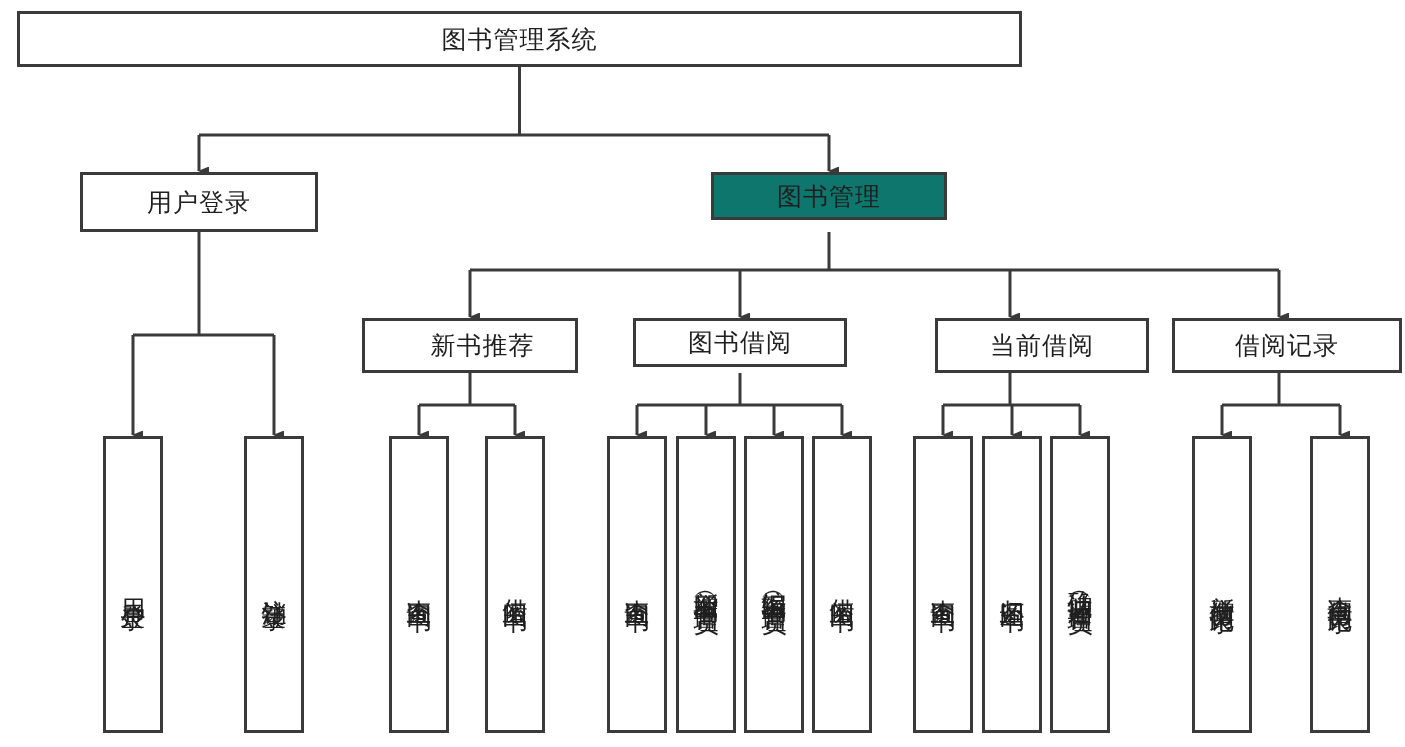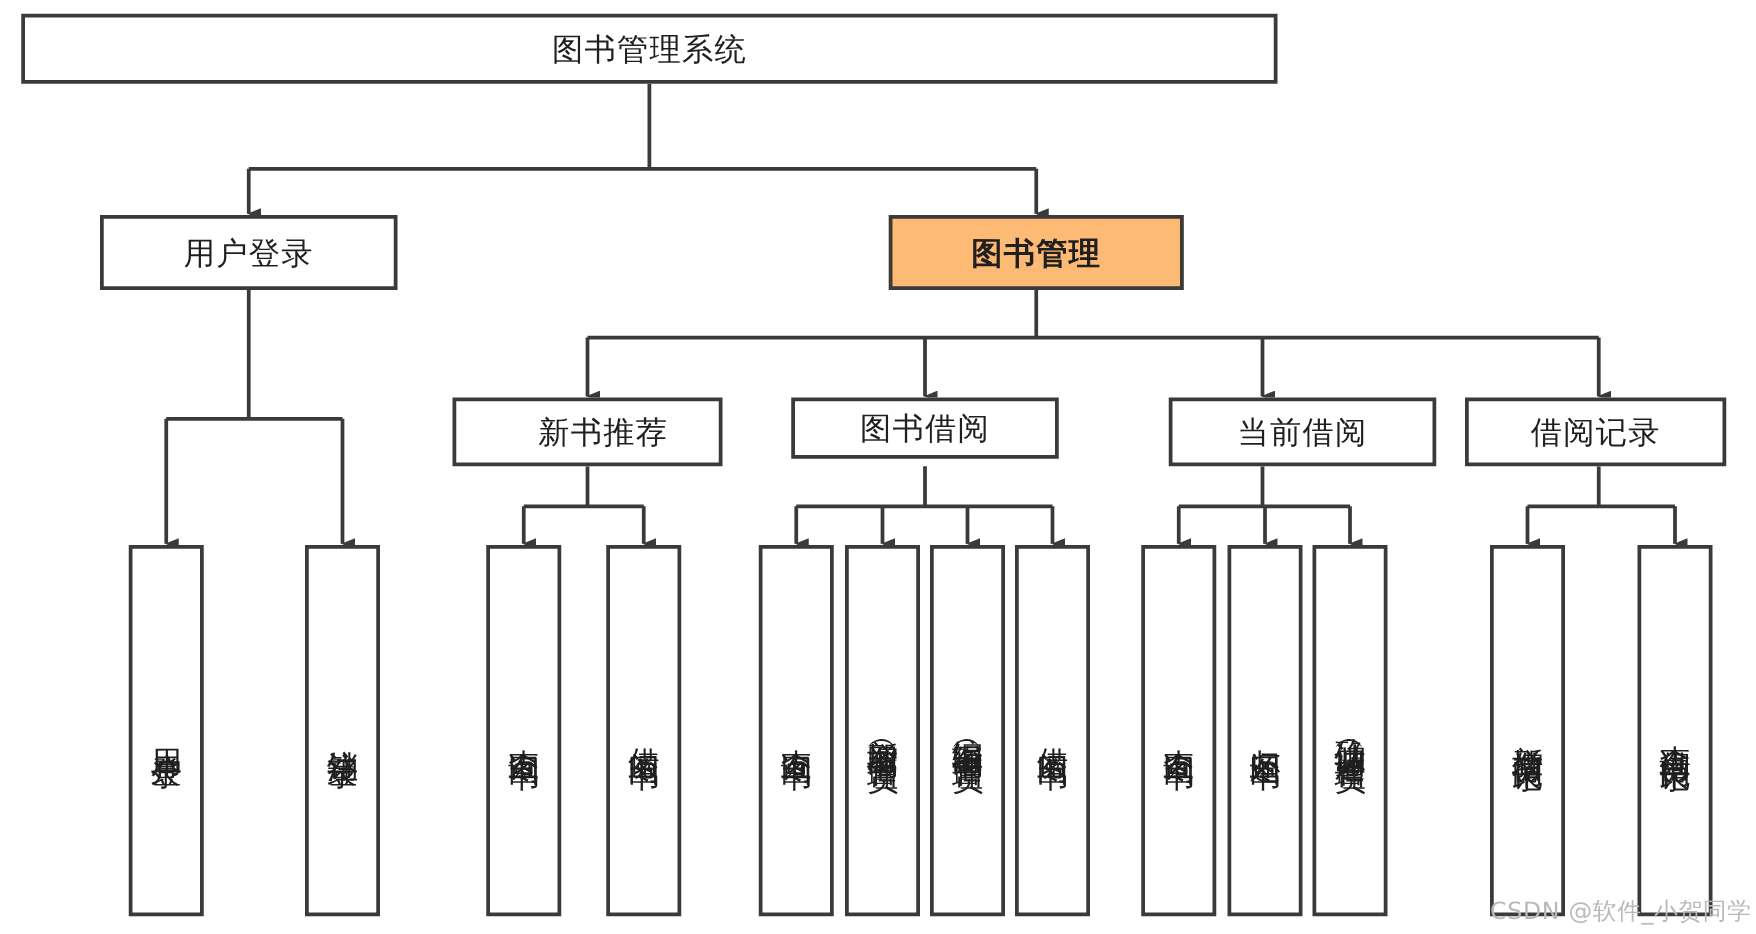--- a/index.html
+++ b/index.html
@@ -110,33 +110,33 @@
       </g>
   </svg>
 
   <div id="node-layer">
       <div class="node horiz" style="left: 17px; top: 11px; width: 1005px; height: 56px; border-color: rgb(58, 58, 58); background: rgb(255, 255, 255); color: rgb(31, 31, 31);">
         <span class="label">图书管理系统</span>
       </div>
       <div class="node horiz" style="left: 80px; top: 172px; width: 238px; height: 60px; border-color: rgb(58, 58, 58); background: rgb(255, 255, 255); color: rgb(31, 31, 31);">
         <span class="label">用户登录</span>
       </div>
-      <div class="node horiz" style="left: 711px; top: 172px; width: 236px; height: 60px; border-color: rgb(58, 58, 58); background: #fdba74; color: rgb(31, 31, 31); font-weight: bold;">
+      <div class="node horiz" style="left: 711px; top: 172px; width: 236px; height: 48px; border-color: rgb(58, 58, 58); background: #0f766e; color: rgb(31, 31, 31);">
         <span class="label">图书管理</span>
       </div>
       <div class="node horiz" style="left: 362px; top: 318px; width: 216px; height: 55px; border-color: rgb(58, 58, 58); background: rgb(255, 255, 255); color: rgb(31, 31, 31); padding-left: 25px;">
         <span class="label">新书推荐</span>
       </div>
       <div class="node horiz" style="left: 633px; top: 318px; width: 214px; height: 49px; border-color: rgb(58, 58, 58); background: rgb(255, 255, 255); color: rgb(31, 31, 31);">
         <span class="label">图书借阅</span>
       </div>
       <div class="node horiz" style="left: 935px; top: 318px; width: 214px; height: 55px; border-color: rgb(58, 58, 58); background: rgb(255, 255, 255); color: rgb(31, 31, 31);">
         <span class="label">当前借阅</span>
       </div>
-      <div class="node horiz" style="left: 1172px; top: 318px; width: 209px; height: 55px; border-color: rgb(58, 58, 58); background: rgb(255, 255, 255); color: rgb(31, 31, 31);">
+      <div class="node horiz" style="left: 1172px; top: 318px; width: 230px; height: 55px; border-color: rgb(58, 58, 58); background: rgb(255, 255, 255); color: rgb(31, 31, 31);">
         <span class="label">借阅记录</span>
       </div>
       <div class="node vert" style="left: 103px; top: 436px; width: 60px; height: 297px; border-color: rgb(58, 58, 58); background: rgb(255, 255, 255); color: rgb(31, 31, 31);">
         <span class="label">用户登录</span>
       </div>
       <div class="node vert" style="left: 244px; top: 436px; width: 60px; height: 297px; border-color: rgb(58, 58, 58); background: rgb(255, 255, 255); color: rgb(31, 31, 31);">
         <span class="label">注销登录</span>
       </div>
       <div class="node vert" style="left: 389px; top: 436px; width: 60px; height: 297px; border-color: rgb(58, 58, 58); background: rgb(255, 255, 255); color: rgb(31, 31, 31);">
         <span class="label">查询图书</span>
@@ -166,14 +166,13 @@
         <span class="label">确认归还（管理员）</span>
       </div>
       <div class="node vert" style="left: 1192px; top: 436px; width: 60px; height: 297px; border-color: rgb(58, 58, 58); background: rgb(255, 255, 255); color: rgb(31, 31, 31);">
         <span class="label">新增借阅记录</span>
       </div>
       <div class="node vert" style="left: 1310px; top: 436px; width: 60px; height: 297px; border-color: rgb(58, 58, 58); background: rgb(255, 255, 255); color: rgb(31, 31, 31);">
         <span class="label">查询借阅记录</span>
       </div>
     </div>
 
-  <div id="watermark" style="left: 1192px; top: 716px; color: rgb(185, 185, 185);">CSDN @软件_小贺同学</div>
 </div>
 
 </body></html>

